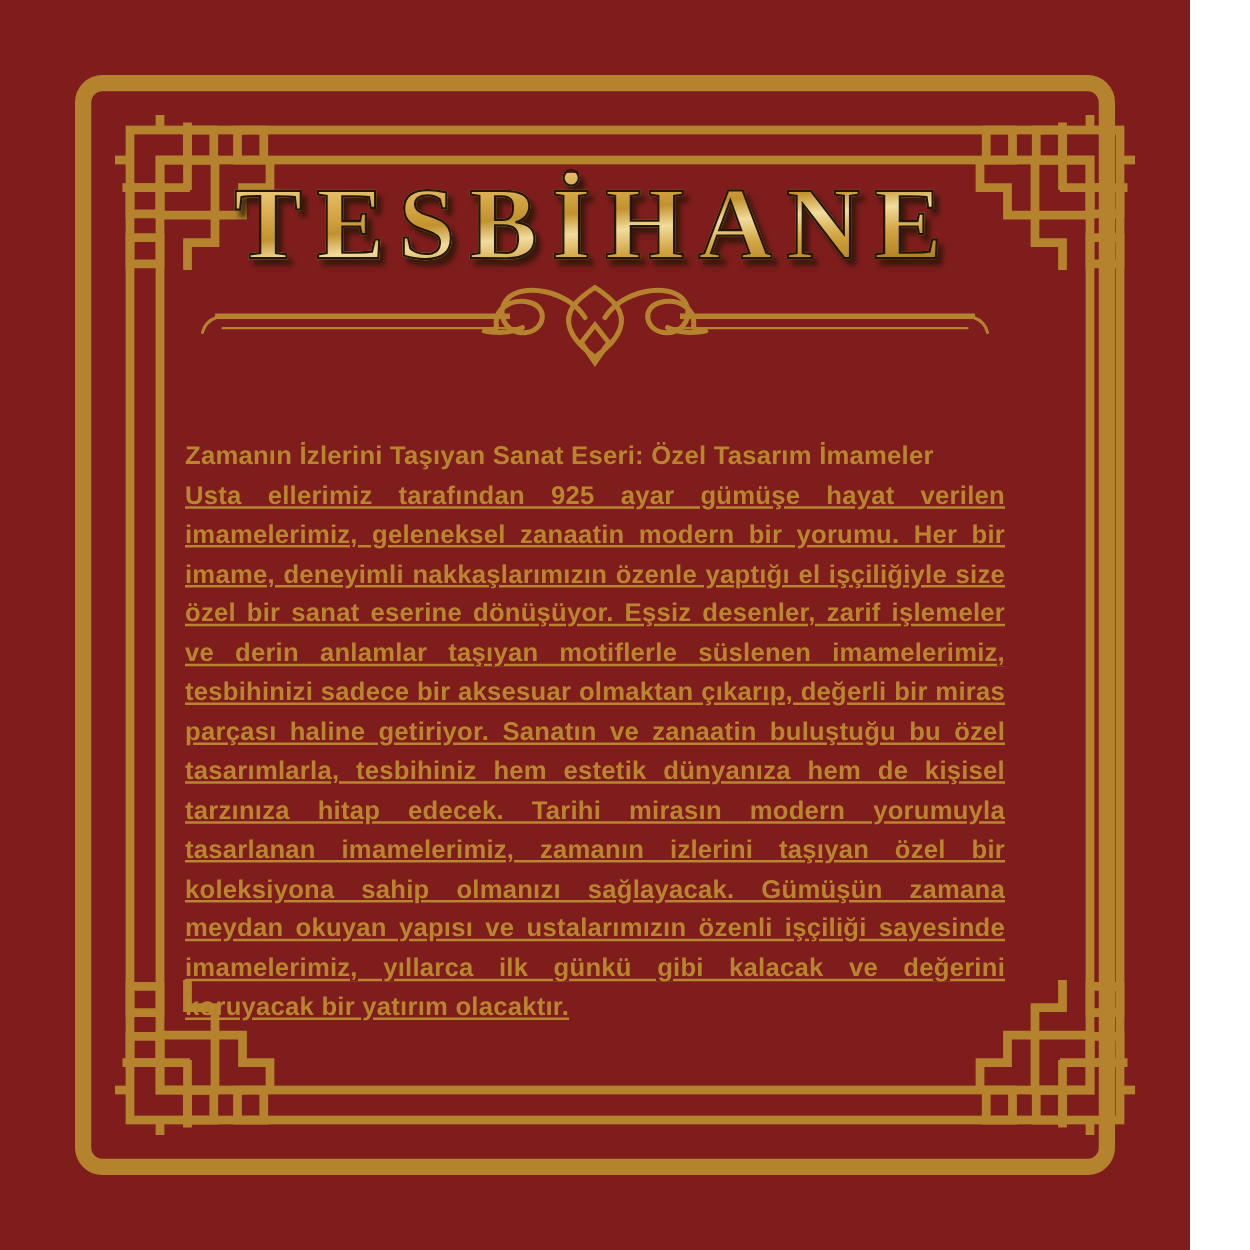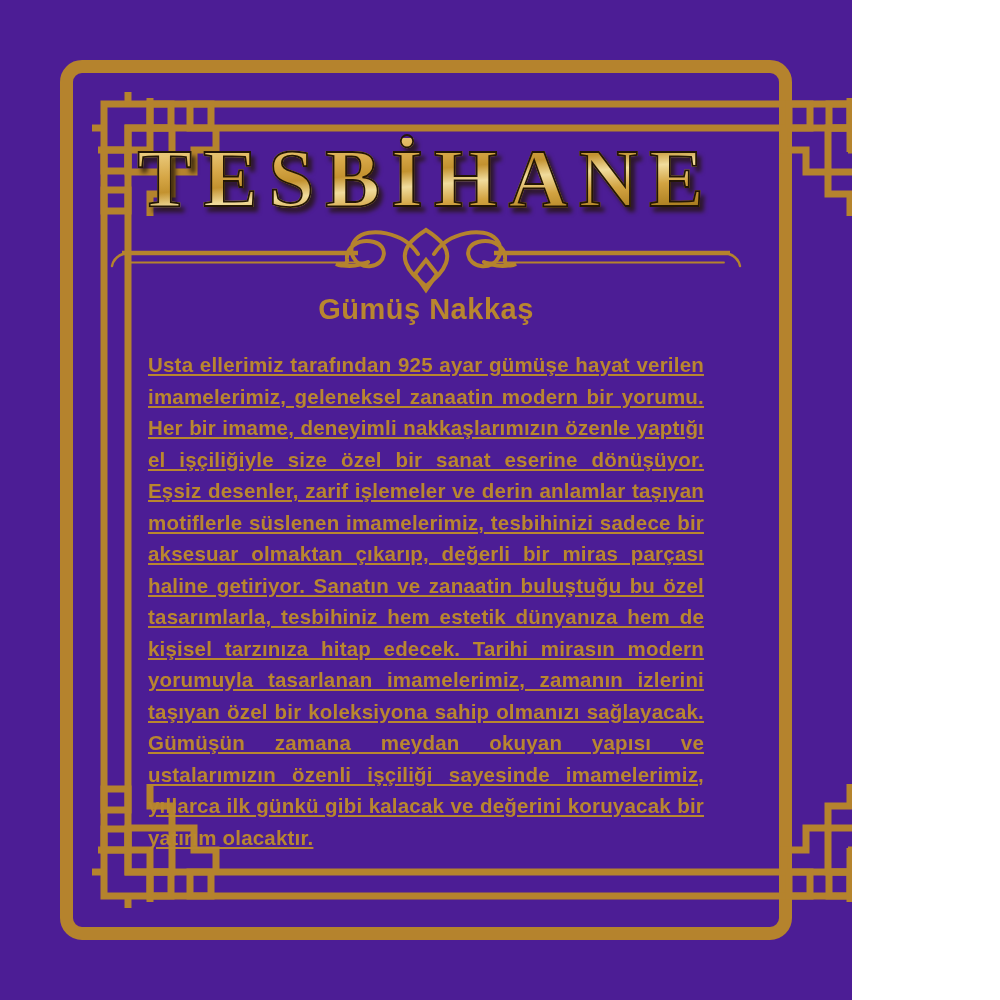--- a/index.html
+++ b/index.html
@@ -1,19 +1,19 @@
 <!DOCTYPE html>
 <html><head>
 <meta charset="utf-8">
 <style>
   html,body{margin:0;padding:0;}
   .page{
     position:relative;
-    width:852px;height:1000px;
-    background:#4c1d95;
+    width:952px;height:1000px;
+    background:#7f1d1d;
     overflow:hidden;
     font-family:"Liberation Sans", sans-serif;
   }
   .outer-border{
     position:absolute;
     left:60px;top:60px;right:60px;bottom:60px;
     border:13px solid #b5832d;
     border-radius:22px;
   }
   svg.frame{
@@ -125,19 +125,19 @@
       </g>
     </defs>
     <use href="#divside"></use>
     <use href="#divside" transform="translate(640,0) scale(-1,1)"></use>
 
     <path d="M320,6 C334,15 345,25 340,39 C336,50 327,56 320,62 C313,56 304,50 300,39 C295,25 306,15 320,6 Z" stroke-width="4"></path>
 
     <path d="M320,36 L331,50 L320,66 L309,50 Z" stroke-width="4"></path>
   </svg>
 
-  <h2 class="subtitle">Gümüş Nakkaş</h2>
 
   <div class="textblock">
+    <p class="text-heading">Zamanın İzlerini Taşıyan Sanat Eseri: Özel Tasarım İmameler</p>
     <p class="text-body">Usta ellerimiz tarafından 925 ayar gümüşe hayat verilen imamelerimiz, geleneksel zanaatin modern bir yorumu. Her bir imame, deneyimli nakkaşlarımızın özenle yaptığı el işçiliğiyle size özel bir sanat eserine dönüşüyor. Eşsiz desenler, zarif işlemeler ve derin anlamlar taşıyan motiflerle süslenen imamelerimiz, tesbihinizi sadece bir aksesuar olmaktan çıkarıp, değerli bir miras parçası haline getiriyor. Sanatın ve zanaatin buluştuğu bu özel tasarımlarla, tesbihiniz hem estetik dünyanıza hem de kişisel tarzınıza hitap edecek. Tarihi mirasın modern yorumuyla tasarlanan imamelerimiz, zamanın izlerini taşıyan özel bir koleksiyona sahip olmanızı sağlayacak. Gümüşün zamana meydan okuyan yapısı ve ustalarımızın özenli işçiliği sayesinde imamelerimiz, yıllarca ilk günkü gibi kalacak ve değerini koruyacak bir yatırım olacaktır.</p>
   </div>
 
 </div>
 
 </body></html>

